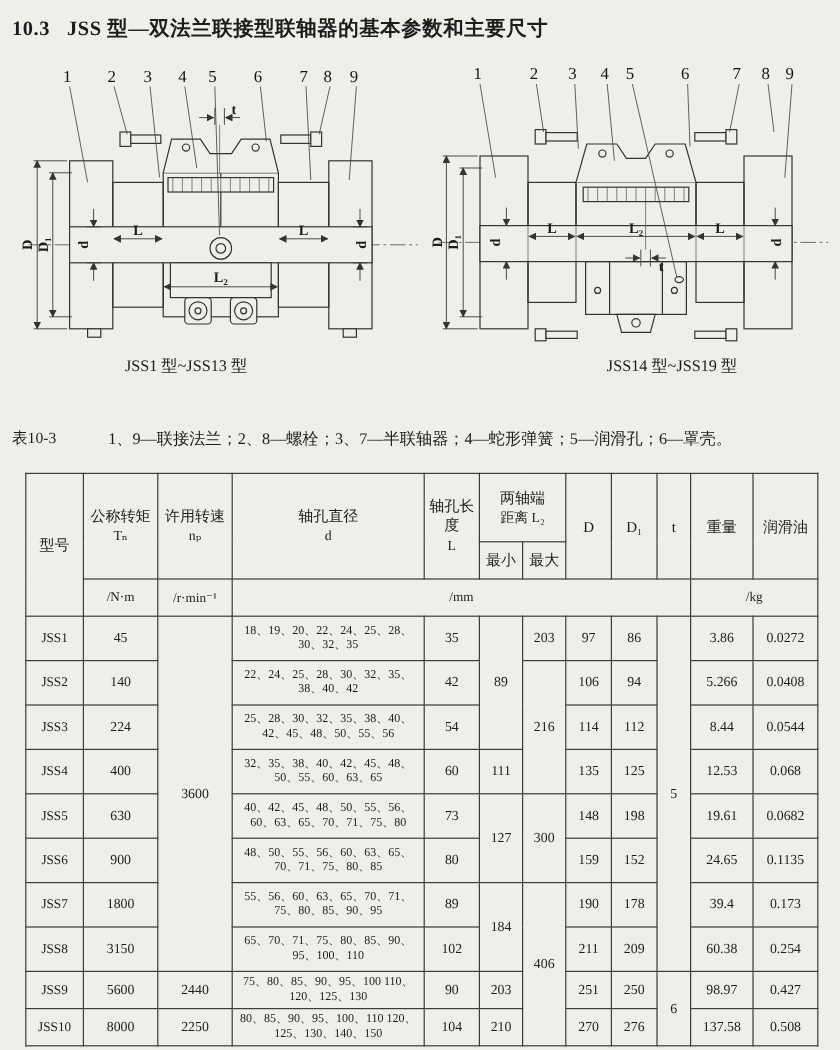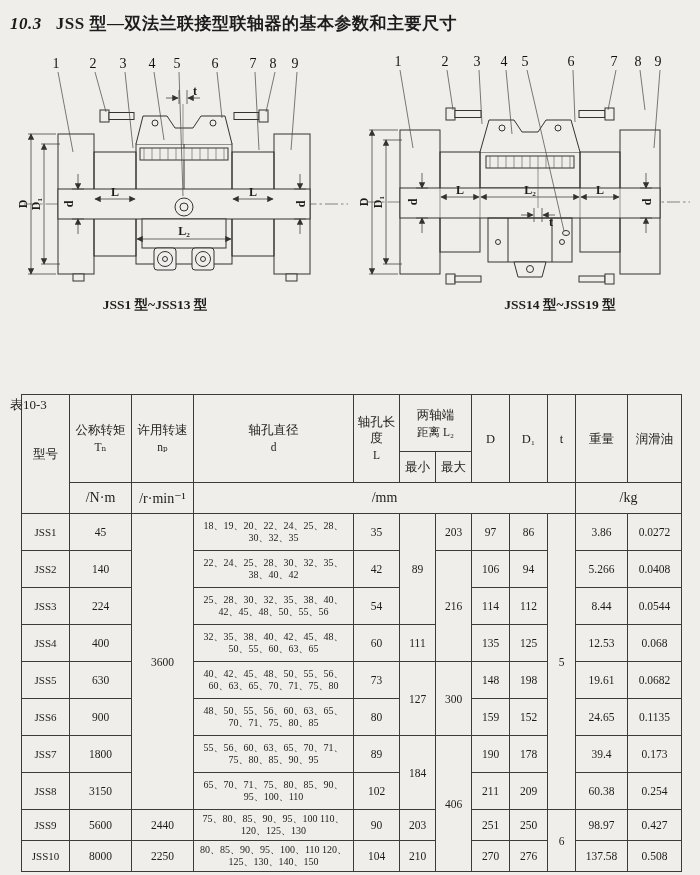--- a/index.html
+++ b/index.html
@@ -3,43 +3,43 @@
 <meta charset="utf-8">
 <style>
   html,body{margin:0;padding:0;}
   body{
     width:700px;height:875px;position:relative;overflow:hidden;
     background:#efeeea;color:#1c1c1c;
     font-family:"Liberation Serif","DejaVu Serif",serif;
   }
   .page{position:relative;width:700px;height:875px;}
   .title-row{position:absolute;top:12px;left:10px;font-size:17px;font-weight:bold;letter-spacing:.5px;white-space:nowrap;}
-  .title-row .sec{margin-right:14px;font-style:italic;}
+  .title-row .sec{margin-right:14px;}
   .fig{position:absolute;top:50px;width:340px;height:244px;}
   .fig.left{left:16px;}
   .fig.right{left:358px;top:48px;}
   .fig svg{display:block;width:100%;height:100%;}
-  .fig-caption{position:absolute;top:296px;font-size:13.5px;font-weight:bold;text-align:center;}
+  .fig-caption{position:absolute;top:296px;font-size:13.5px;font-weight:normal;text-align:center;}
   .fig-caption.left{left:20px;width:270px;}
   .fig-caption.right{left:420px;width:280px;}
   .notes{position:absolute;top:311px;left:284px;font-size:13.5px;line-height:22px;}
   .legend{position:absolute;top:357px;left:0;width:700px;text-align:center;font-size:13.5px;}
-  .table-caption{position:absolute;top:396px;left:10px;font-size:13px;}
+  .table-caption{position:absolute;top:356px;left:10px;font-size:13px;}
   table.spec{
     position:absolute;top:394px;left:21px;width:660px;
     border-collapse:collapse;table-layout:fixed;
     font-family:"Liberation Serif","DejaVu Serif",serif;
   }
   table.spec th,table.spec td{
     border:1px solid #3b3b3b;text-align:center;vertical-align:middle;
     font-weight:normal;padding:1px 2px;font-size:11.5px;color:#1c1c1c;
   }
   thead tr.h1 th{height:54px;font-size:12.5px;line-height:16px;}
   thead tr.h2 th{height:28px;font-size:12.5px;}
-  thead tr.hu th{height:28px;font-size:14px;}
+  thead tr.hu th{height:28px;font-size:11px;}
   tbody td{font-size:11.5px;}
   tbody td.c-d{font-size:10px;line-height:12.5px;padding:1px 4px;}
   tbody td.c-model{font-size:11px;}
   tbody tr.tall{height:37px;}
   tbody tr.short{height:31px;}
   .sym{display:block;font-size:11.5px;margin-top:1px;}
   
   .callout{font:14px "Liberation Serif","DejaVu Serif",serif;fill:#111;}
   .dimtxt{font:bold 12px "Liberation Serif","DejaVu Serif",serif;fill:#1c1c1c;}
   .ldr{stroke:#444;stroke-width:.7;fill:none;}
@@ -262,20 +262,21 @@
       <text class="callout" x="256" y="16" text-anchor="middle">7</text>
       <text class="callout" x="280" y="16" text-anchor="middle">8</text>
       <text class="callout" x="300" y="16" text-anchor="middle">9</text>
     </svg>
   </div>
 
   <div class="fig-caption left">JSS1 型~JSS13 型</div>
   <div class="fig-caption right">JSS14 型~JSS19 型</div>
 
 
+  <div class="legend">1、9—联接法兰；2、8—螺栓；3、7—半联轴器；4—蛇形弹簧；5—润滑孔；6—罩壳。</div>
 
   <div class="table-caption">表10-3</div>
 
   <table class="spec">
     <colgroup>
       <col style="width:48px">
         <col style="width:62px">
         <col style="width:62px">
       <col style="width:160px">
         <col style="width:46px">

